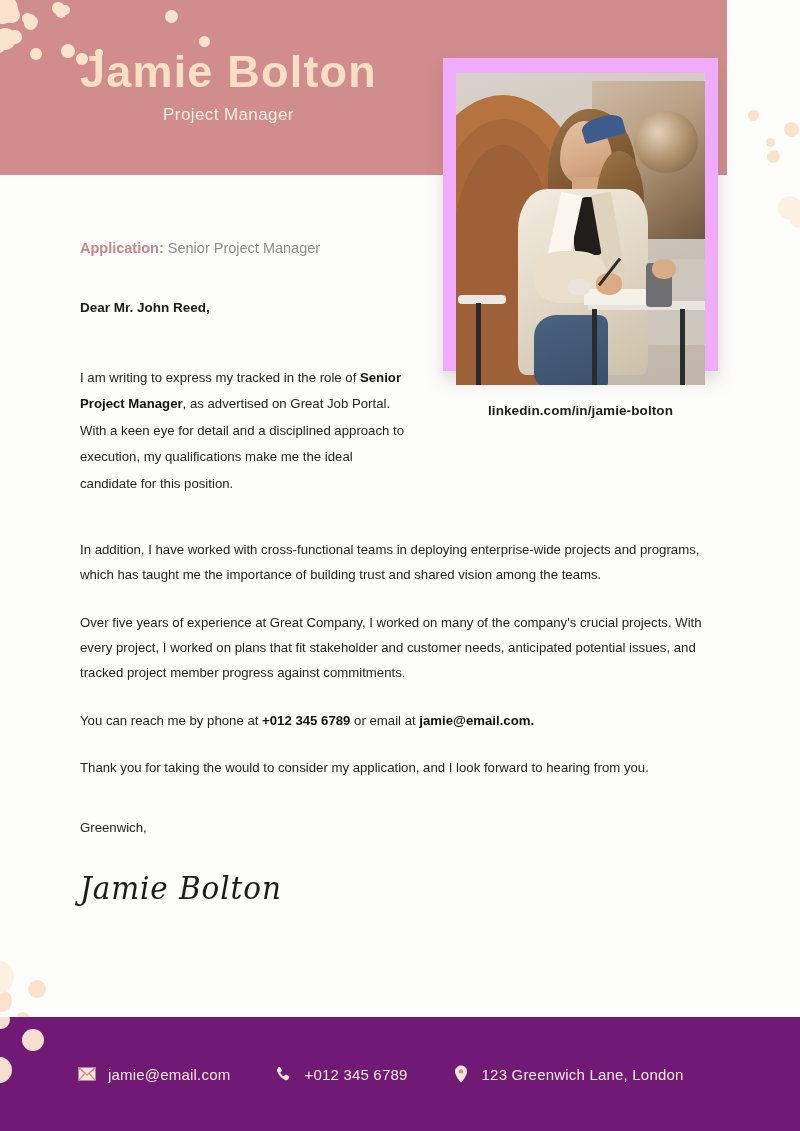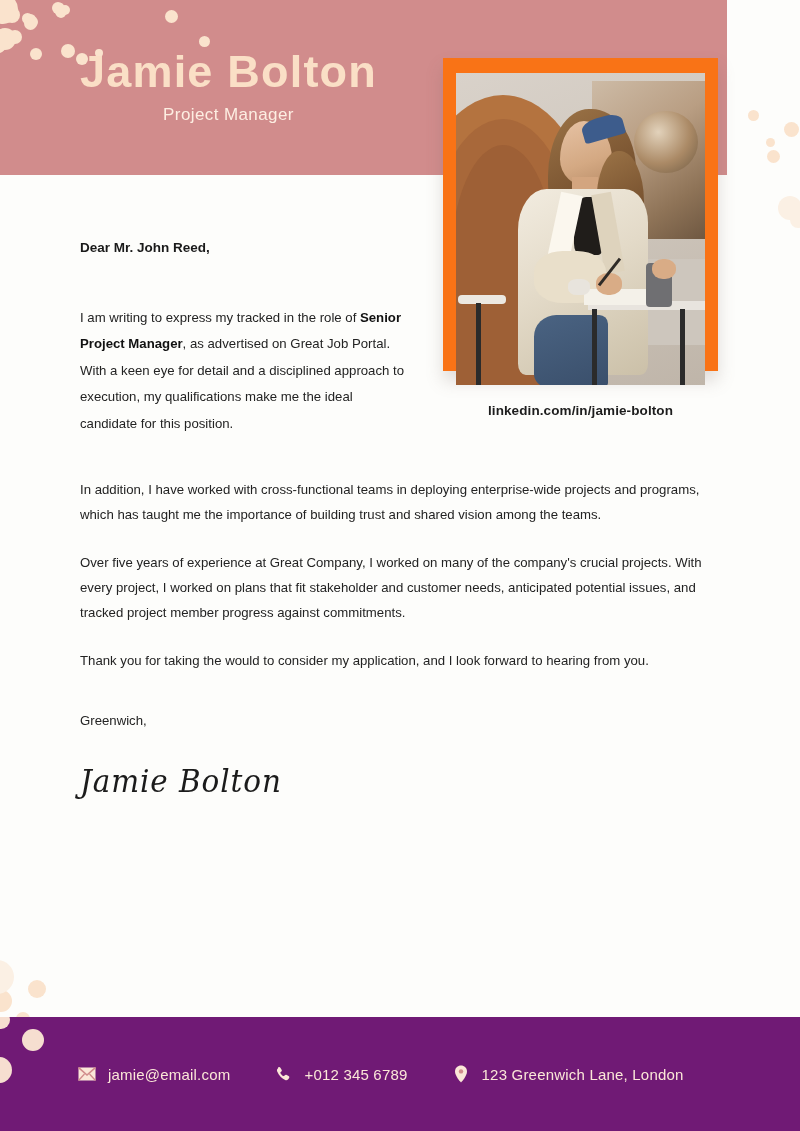--- a/index.html
+++ b/index.html
@@ -62,21 +62,21 @@
   .dot-light { background: #f6ded0; }
   .dot-pale  { background: #fbf0e4; }
 
   
   .photo-card {
     position: absolute;
     left: 443px;
     top: 58px;
     width: 275px;
     height: 313px;
-    background: #f97316;
+    background: #f0abfc;
     box-shadow: 0 10px 16px rgba(120,100,95,0.22);
     z-index: 8;
   }
 
   .photo-frame {
     position: absolute;
     left: 13px;
     top: 15px;
     width: 249px;
     height: 312px;
@@ -322,30 +322,37 @@
       <div class="ph ph-hand" style="left:196px; top:186px; width:24px; height:20px;"></div>
 
       <div class="ph ph-stool" style="left:2px;  top:222px; width:48px; height:9px;"></div>
       <div class="ph ph-tableleg" style="left:20px; top:230px; width:5px; height:84px;"></div>
     </div>
     <div class="photo-link">linkedin.com/in/jamie-bolton</div>
   </div>
 
   <div class="body-wrap">
 
+    <div class="application-line">
+      <span class="application-label">Application:</span>
+      <span class="application-value">Senior Project Manager</span>
+    </div>
 
     <div class="salutation">Dear Mr. John Reed,</div>
 
     <div class="para-narrow">
       <span>I am writing to express my tracked in the role of </span><b>Senior Project Manager</b><span>, as advertised on Great Job Portal. With a keen eye for detail and a disciplined approach to execution, my qualifications make me the ideal candidate for this position.</span>
     </div>
 
     <div class="para">In addition, I have worked with cross-functional teams in deploying enterprise-wide projects and programs, which has taught me the importance of building trust and shared vision among the teams.</div>
     <div class="para">Over five years of experience at Great Company, I worked on many of the company's crucial projects. With every project, I worked on plans that fit stakeholder and customer needs, anticipated potential issues, and tracked project member progress against commitments.</div>
 
+    <div class="para">
+      <span>You can reach me by phone at </span><b>+012 345 6789</b><span> or email at </span><b>jamie@email.com.</b>
+    </div>
 
     <div class="para">Thank you for taking the would to consider my application, and I look forward to hearing from you.</div>
 
     <div class="sincerely">Greenwich,</div>
     <div class="signature">Jamie Bolton</div>
   </div>
 
   <div class="dot dot-cream" style="left:28px;  top:980px;  width:18px; height:18px;"></div>
   <div class="dot dot-cream" style="left:-10px; top:990px;  width:22px; height:22px;"></div>
   <div class="dot dot-cream" style="left:16px;  top:1012px; width:14px; height:14px;"></div>

